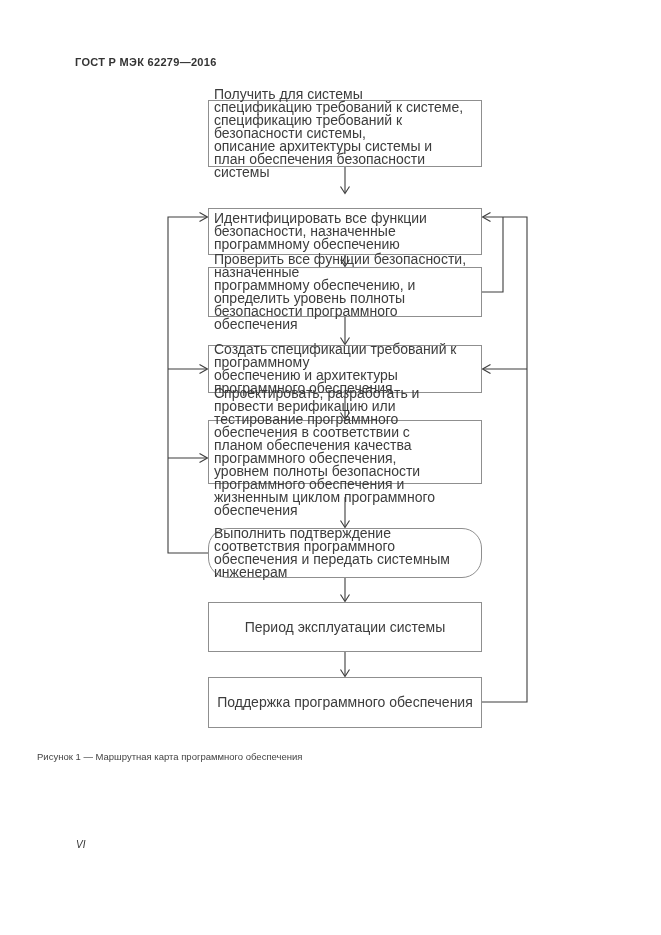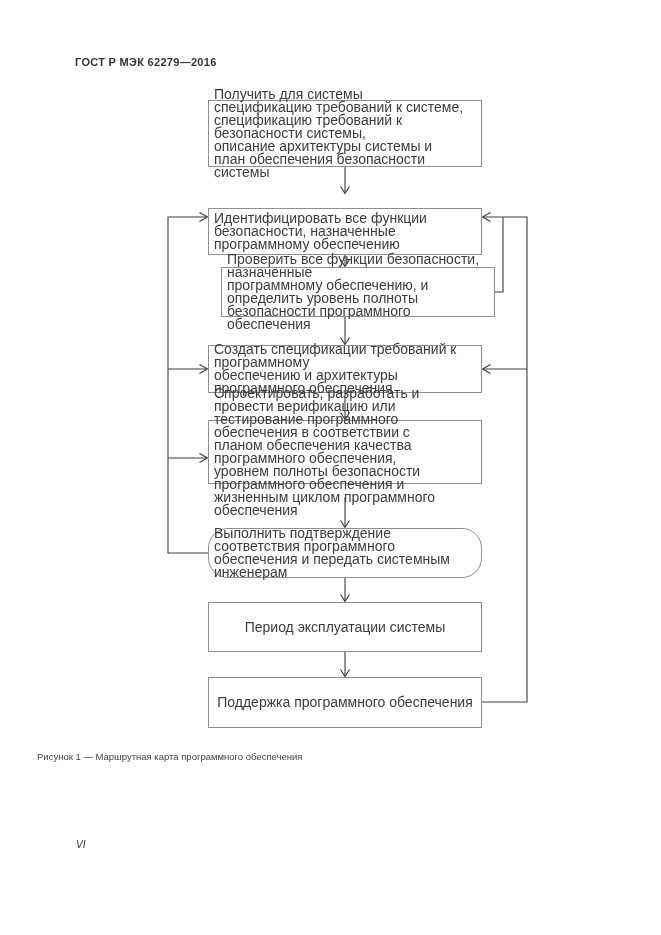--- a/index.html
+++ b/index.html
@@ -39,21 +39,21 @@
     line-height: 13px;
     text-align: left;
     white-space: pre-line;
     display: flex;
     align-items: center;
     justify-content: center;
     padding: 2px 5px;
   }
   .box-1 { top: 100px; height: 67px; }
   .box-2 { top: 194px; height: 47px; margin-top: 14px; }
-  .box-3 { top: 267px; height: 50px; margin-left: 13px; }
+  .box-3 { top: 267px; height: 50px; }
   .box-4 { top: 345px; height: 48px; }
   .box-5 { top: 420px; height: 64px; }
   .box-6 { top: 528px; height: 50px; border-radius: 20px; }
   .box-7 { top: 602px; height: 50px; }
   .box-8 { top: 677px; height: 51px; }
   .figure-caption {
     position: absolute;
     left: 37px;
     top: 751px;
     width: 620px;

